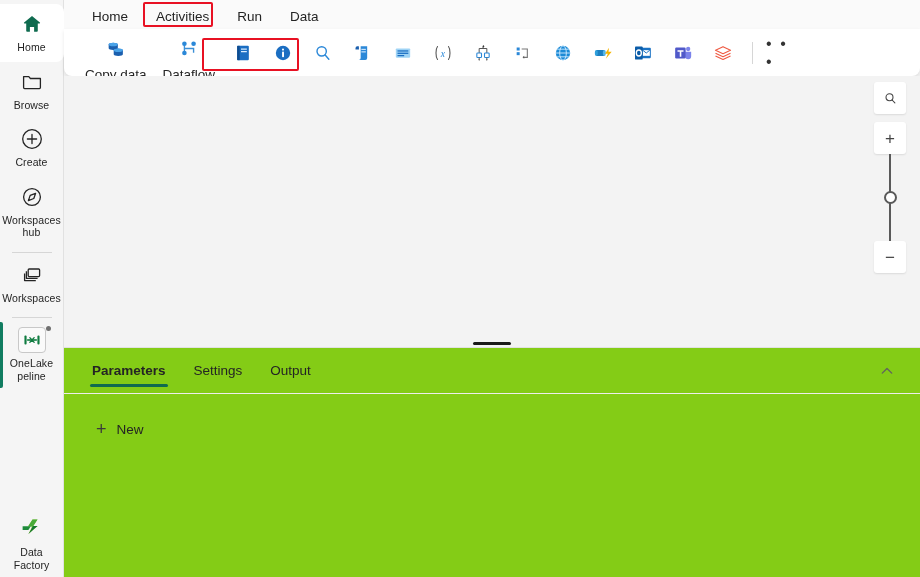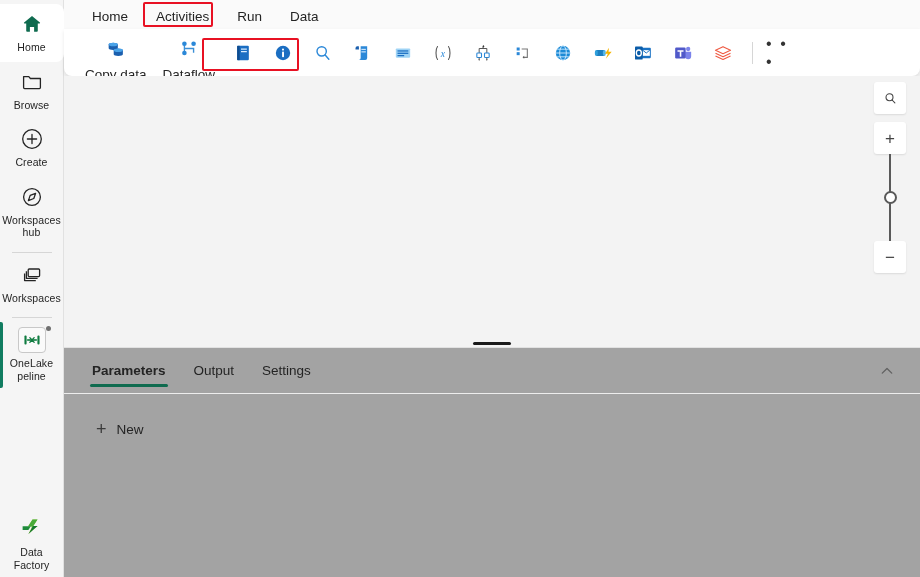--- a/index.html
+++ b/index.html
@@ -125,21 +125,21 @@
     border: 2px solid #595959; margin: -1px 0;
   }
   .divider-row {
     flex: 0 0 10px; background: #f3f3f3; position: relative;
     display: flex; align-items: center; justify-content: center;
   }
   .divider-line { position: absolute; left: 0; right: 0; bottom: 0; height: 1px; background: #e1e1e1; }
   .divider-grip { width: 38px; height: 3px; background: #1a1a1a; border-radius: 2px; position: relative; z-index: 2; margin-bottom: -1px;}
 
   
-  .bottom { flex: 0 0 auto; background: #a3a3a3; display: flex; flex-direction: column; }
+  .bottom { flex: 0 0 auto; background: #84cc16; display: flex; flex-direction: column; }
   .panel-tabs {
     height: 46px; display: flex; align-items: center;
     padding: 0 18px; position: relative; border-bottom: 1px solid #ededed;
   }
   .ptab {
     position: relative; height: 46px; display: flex; align-items: center;
     padding: 0 10px; margin-right: 8px; font-size: 13.5px; color: #242424; cursor: pointer;
   }
   .ptab.active { font-weight: 700; }
   .ptab.active::after {
@@ -447,24 +447,24 @@
       <div class="divider-line"></div>
       <div class="divider-grip"></div>
     </div>
 
     <div class="bottom">
       <div class="panel-tabs">
         <div class="ptab active">
           <span>Parameters</span>
         </div>
         <div class="ptab">
+          <span>Settings</span>
+        </div>
+        <div class="ptab">
           <span>Output</span>
-        </div>
-        <div class="ptab">
-          <span>Settings</span>
         </div>
         <div class="collapse-btn">
           <svg width="14" height="14" viewBox="0 0 16 16">
               <path d="M2.6 10.4 8 5.2l5.4 5.2" fill="none" stroke="#616161" stroke-width="1.5" stroke-linecap="round" stroke-linejoin="round"></path>
             </svg>
         </div>
       </div>
       <div class="panel-body">
         <div class="new-btn">
           <span class="plus-ico">+</span>

